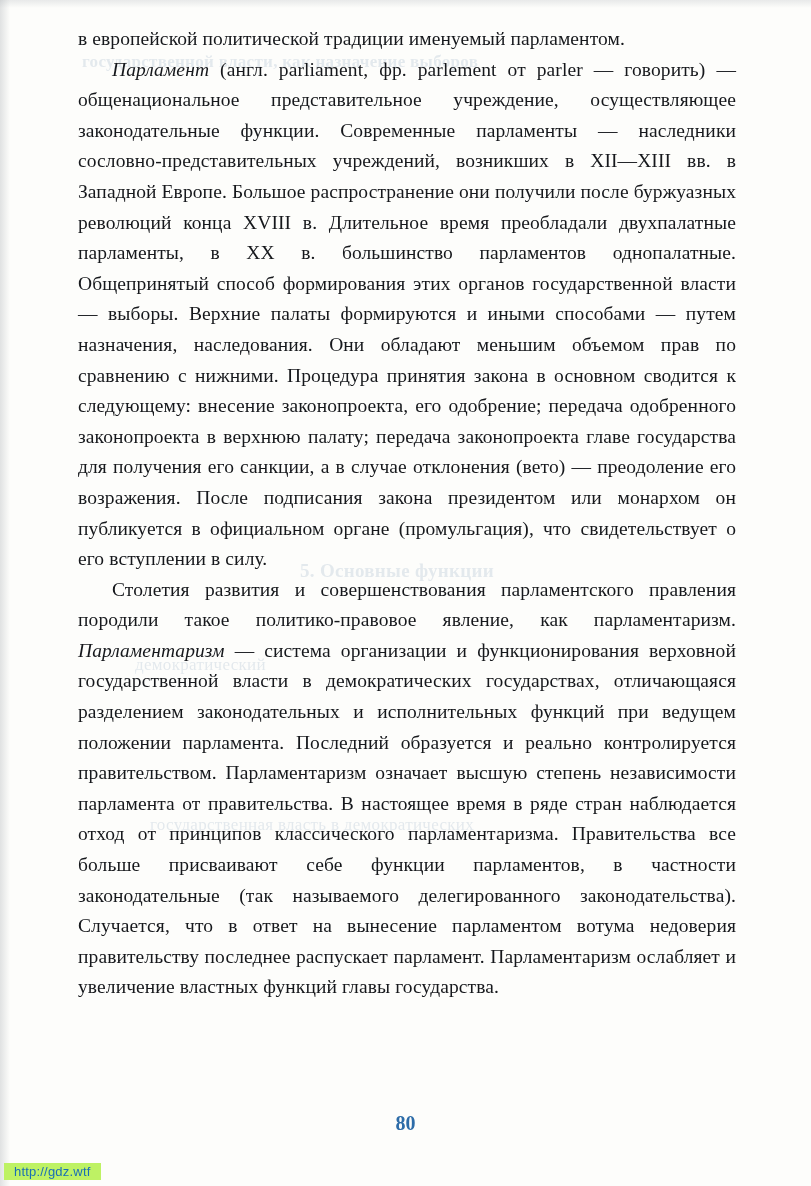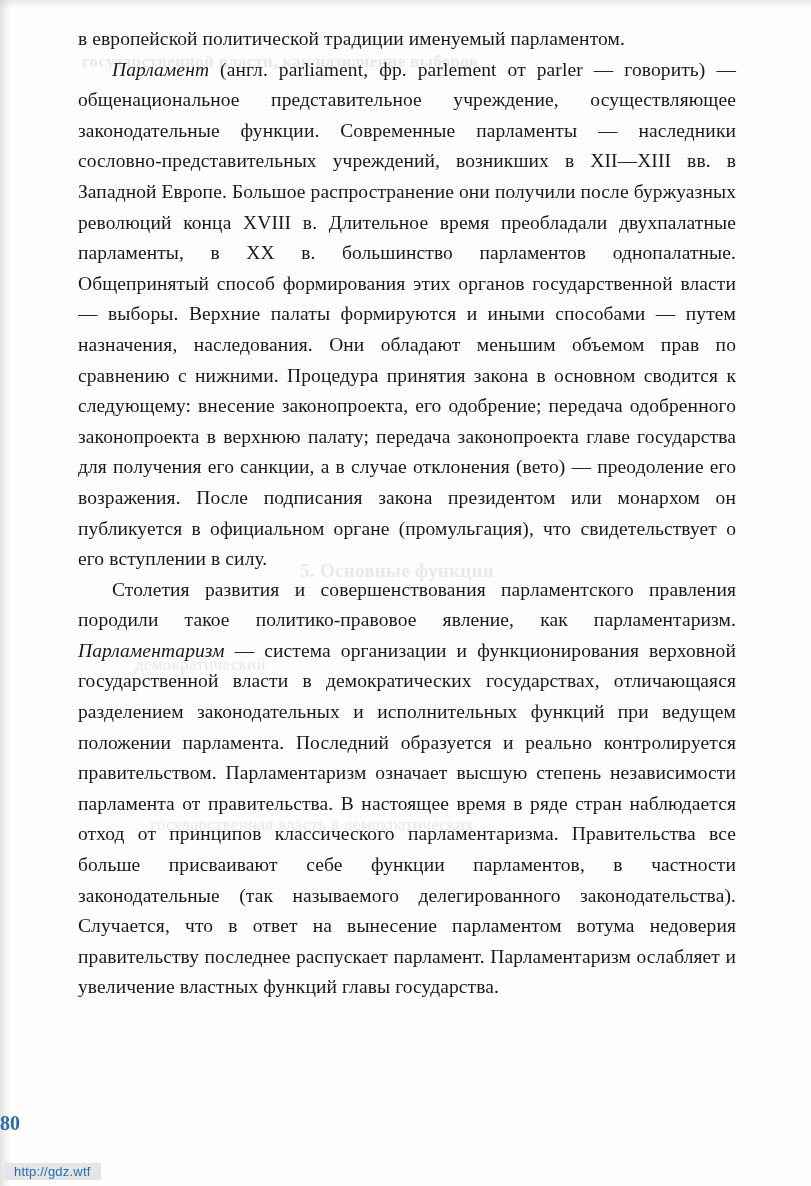--- a/index.html
+++ b/index.html
@@ -59,33 +59,34 @@
     text-indent: 34px;
   }
   .term {
     font-style: italic;
   }
   .page-number {
     position: absolute;
     left: 0;
     right: 0;
     top: 1112px;
+    text-align: center;
     font-size: 20px;
     font-weight: bold;
     color: #2d6ca8;
     font-family: "Liberation Serif", serif;
   }
   .watermark {
     position: absolute;
     left: 4px;
     top: 1163px;
     font-family: "Liberation Sans", sans-serif;
     font-size: 13px;
     color: #1a6fb5;
-    background: #e5e5e5;
+    background: #bef264;
     padding: 1px 10px;
     letter-spacing: 0.2px;
   }
   .edge-shadow-left {
     position: absolute;
     left: 0; top: 0;
     width: 10px; height: 1186px;
     background: linear-gradient(to right, rgba(170,175,180,0.35), rgba(255,255,255,0));
     pointer-events: none;
   }

